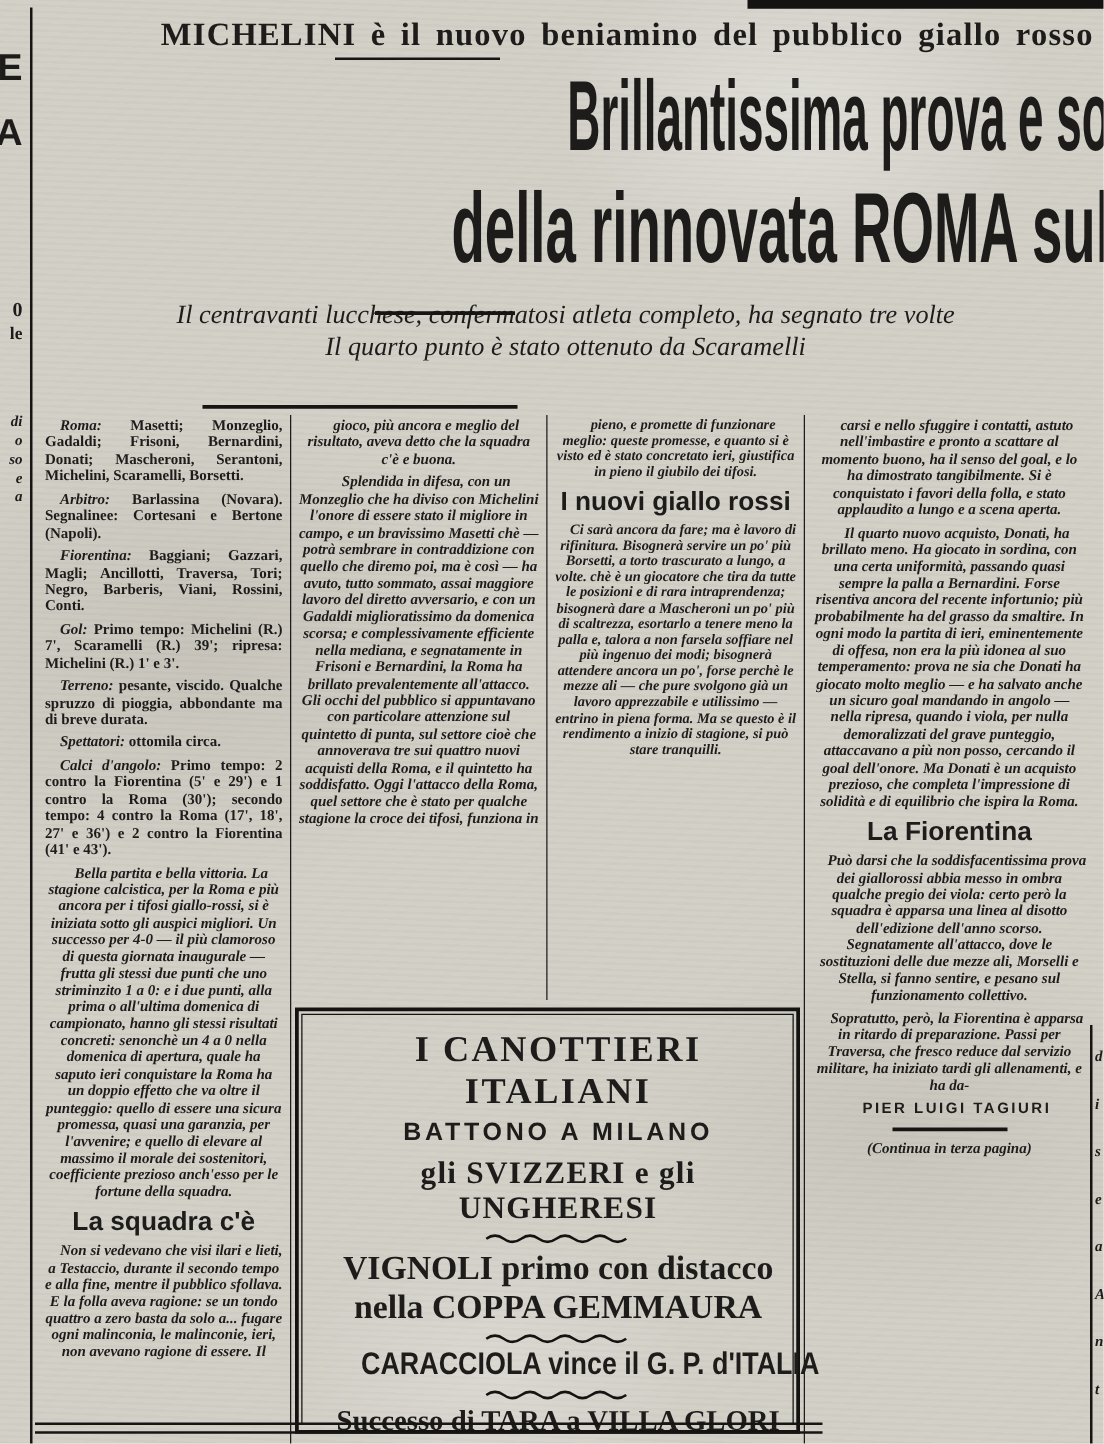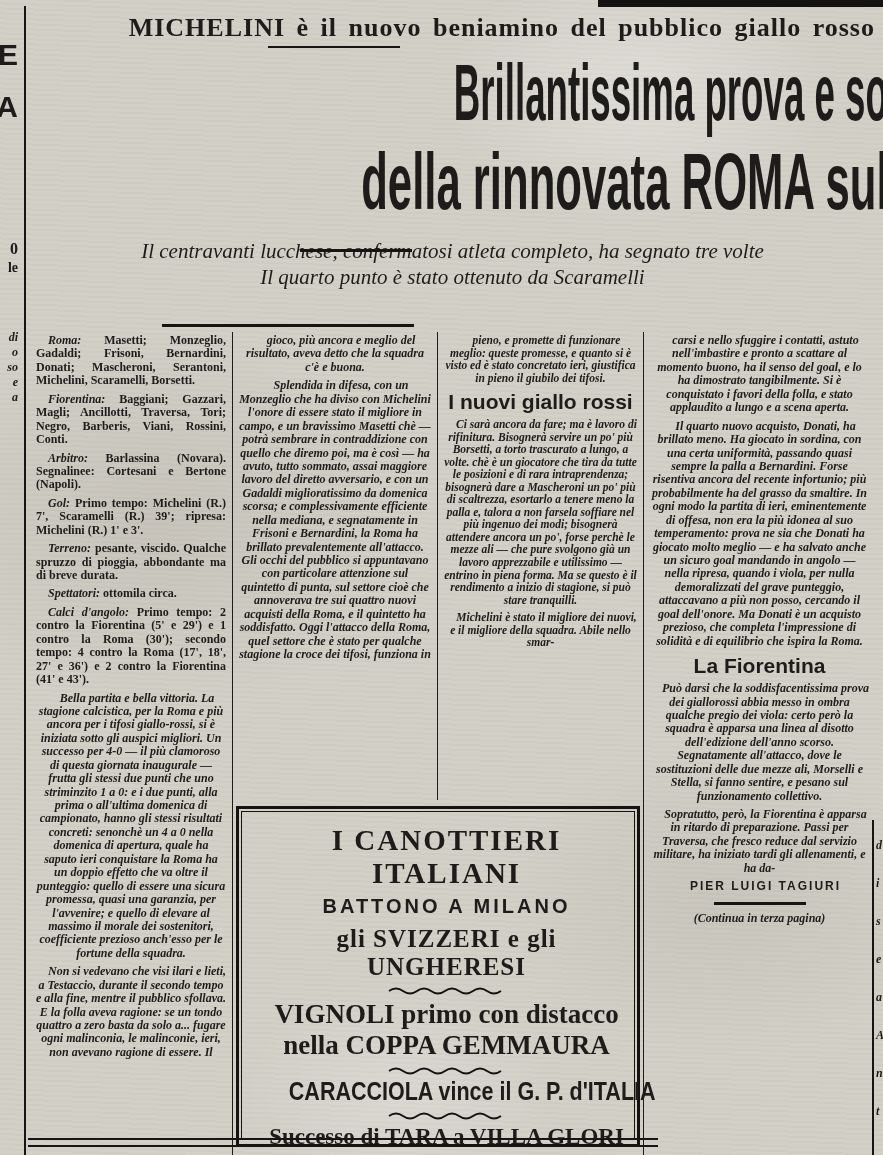--- a/index.html
+++ b/index.html
@@ -114,40 +114,40 @@
       <div>Il quarto punto è stato ottenuto da Scaramelli</div>
     </div>
   </div>
   <div class="rule-a"></div>
   <div class="rule-b"></div>
 
   <div class="grid">
 
     <div class="col col1">
       <p><span class="lbl">Roma:</span> <span>Masetti; Monzeglio, Gadaldi; Frisoni, Bernardini, Donati; Mascheroni, Serantoni, Michelini, Scaramelli, Borsetti.</span></p>
+      <p><span class="lbl">Arbitro:</span> <span>Barlassina (Novara). Segnalinee: Cortesani e Bertone (Napoli).</span></p>
       <p><span class="lbl">Fiorentina:</span> <span>Baggiani; Gazzari, Magli; Ancillotti, Traversa, Tori; Negro, Barberis, Viani, Rossini, Conti.</span></p>
-      <p><span class="lbl">Arbitro:</span> <span>Barlassina (Novara). Segnalinee: Cortesani e Bertone (Napoli).</span></p>
       <p><span class="lbl">Gol:</span> <span>Primo tempo: Michelini (R.) 7', Scaramelli (R.) 39'; ripresa: Michelini (R.) 1' e 3'.</span></p>
       <p><span class="lbl">Terreno:</span> <span>pesante, viscido. Qualche spruzzo di pioggia, abbondante ma di breve durata.</span></p>
       <p><span class="lbl">Spettatori:</span> <span>ottomila circa.</span></p>
       <p><span class="lbl">Calci d'angolo:</span> <span>Primo tempo: 2 contro la Fiorentina (5' e 29') e 1 contro la Roma (30'); secondo tempo: 4 contro la Roma (17', 18', 27' e 36') e 2 contro la Fiorentina (41' e 43').</span></p>
       <p class="it">Bella partita e bella vittoria. La stagione calcistica, per la Roma e più ancora per i tifosi giallo-rossi, si è iniziata sotto gli auspici migliori. Un successo per 4-0 — il più clamoroso di questa giornata inaugurale — frutta gli stessi due punti che uno striminzito 1 a 0: e i due punti, alla prima o all'ultima domenica di campionato, hanno gli stessi risultati concreti: senonchè un 4 a 0 nella domenica di apertura, quale ha saputo ieri conquistare la Roma ha un doppio effetto che va oltre il punteggio: quello di essere una sicura promessa, quasi una garanzia, per l'avvenire; e quello di elevare al massimo il morale dei sostenitori, coefficiente prezioso anch'esso per le fortune della squadra.</p>
+      <h3 class="colhead">La squadra c'è</h3>
       <p class="it">Non si vedevano che visi ilari e lieti, a Testaccio, durante il secondo tempo e alla fine, mentre il pubblico sfollava. E la folla aveva ragione: se un tondo quattro a zero basta da solo a... fugare ogni malinconia, le malinconie, ieri, non avevano ragione di essere. Il</p>
     </div>
 
     <div class="col col2">
       <p class="it">gioco, più ancora e meglio del risultato, aveva detto che la squadra c'è e buona.</p>
       <p class="it">Splendida in difesa, con un Monzeglio che ha diviso con Michelini l'onore di essere stato il migliore in campo, e un bravissimo Masetti chè — potrà sembrare in contraddizione con quello che diremo poi, ma è così — ha avuto, tutto sommato, assai maggiore lavoro del diretto avversario, e con un Gadaldi miglioratissimo da domenica scorsa; e complessivamente efficiente nella mediana, e segnatamente in Frisoni e Bernardini, la Roma ha brillato prevalentemente all'attacco. Gli occhi del pubblico si appuntavano con particolare attenzione sul quintetto di punta, sul settore cioè che annoverava tre sui quattro nuovi acquisti della Roma, e il quintetto ha soddisfatto. Oggi l'attacco della Roma, quel settore che è stato per qualche stagione la croce dei tifosi, funziona in</p>
     </div>
 
     <div class="col col3">
       <p class="it">pieno, e promette di funzionare meglio: queste promesse, e quanto si è visto ed è stato concretato ieri, giustifica in pieno il giubilo dei tifosi.</p>
       <h3 class="colhead">I nuovi giallo rossi</h3>
       <p class="it">Ci sarà ancora da fare; ma è lavoro di rifinitura. Bisognerà servire un po' più Borsetti, a torto trascurato a lungo, a volte. chè è un giocatore che tira da tutte le posizioni e di rara intraprendenza; bisognerà dare a Mascheroni un po' più di scaltrezza, esortarlo a tenere meno la palla e, talora a non farsela soffiare nel più ingenuo dei modi; bisognerà attendere ancora un po', forse perchè le mezze ali — che pure svolgono già un lavoro apprezzabile e utilissimo — entrino in piena forma. Ma se questo è il rendimento a inizio di stagione, si può stare tranquilli.</p>
-      <p class="it">Michelini è stato il migliore dei nuovi, e il migliore della squadra. Abile nello smar-</p>
     </div>
 
     <div class="adbox">
       <div class="adbox-inner">
         <p class="ad1">I CANOTTIERI ITALIANI</p>
         <p class="ad2">BATTONO A MILANO</p>
         <p class="ad3">gli SVIZZERI e gli UNGHERESI</p>
         <svg class="wavy" width="120" height="9" viewBox="0 0 120 9">
             <path d="M2 5 Q 9 0 16 5 T 30 5 T 44 5 T 58 5 T 72 5 T 86 5 T 100 5 T 114 5" stroke="#141312" stroke-width="2" fill="none"></path>
           </svg>

